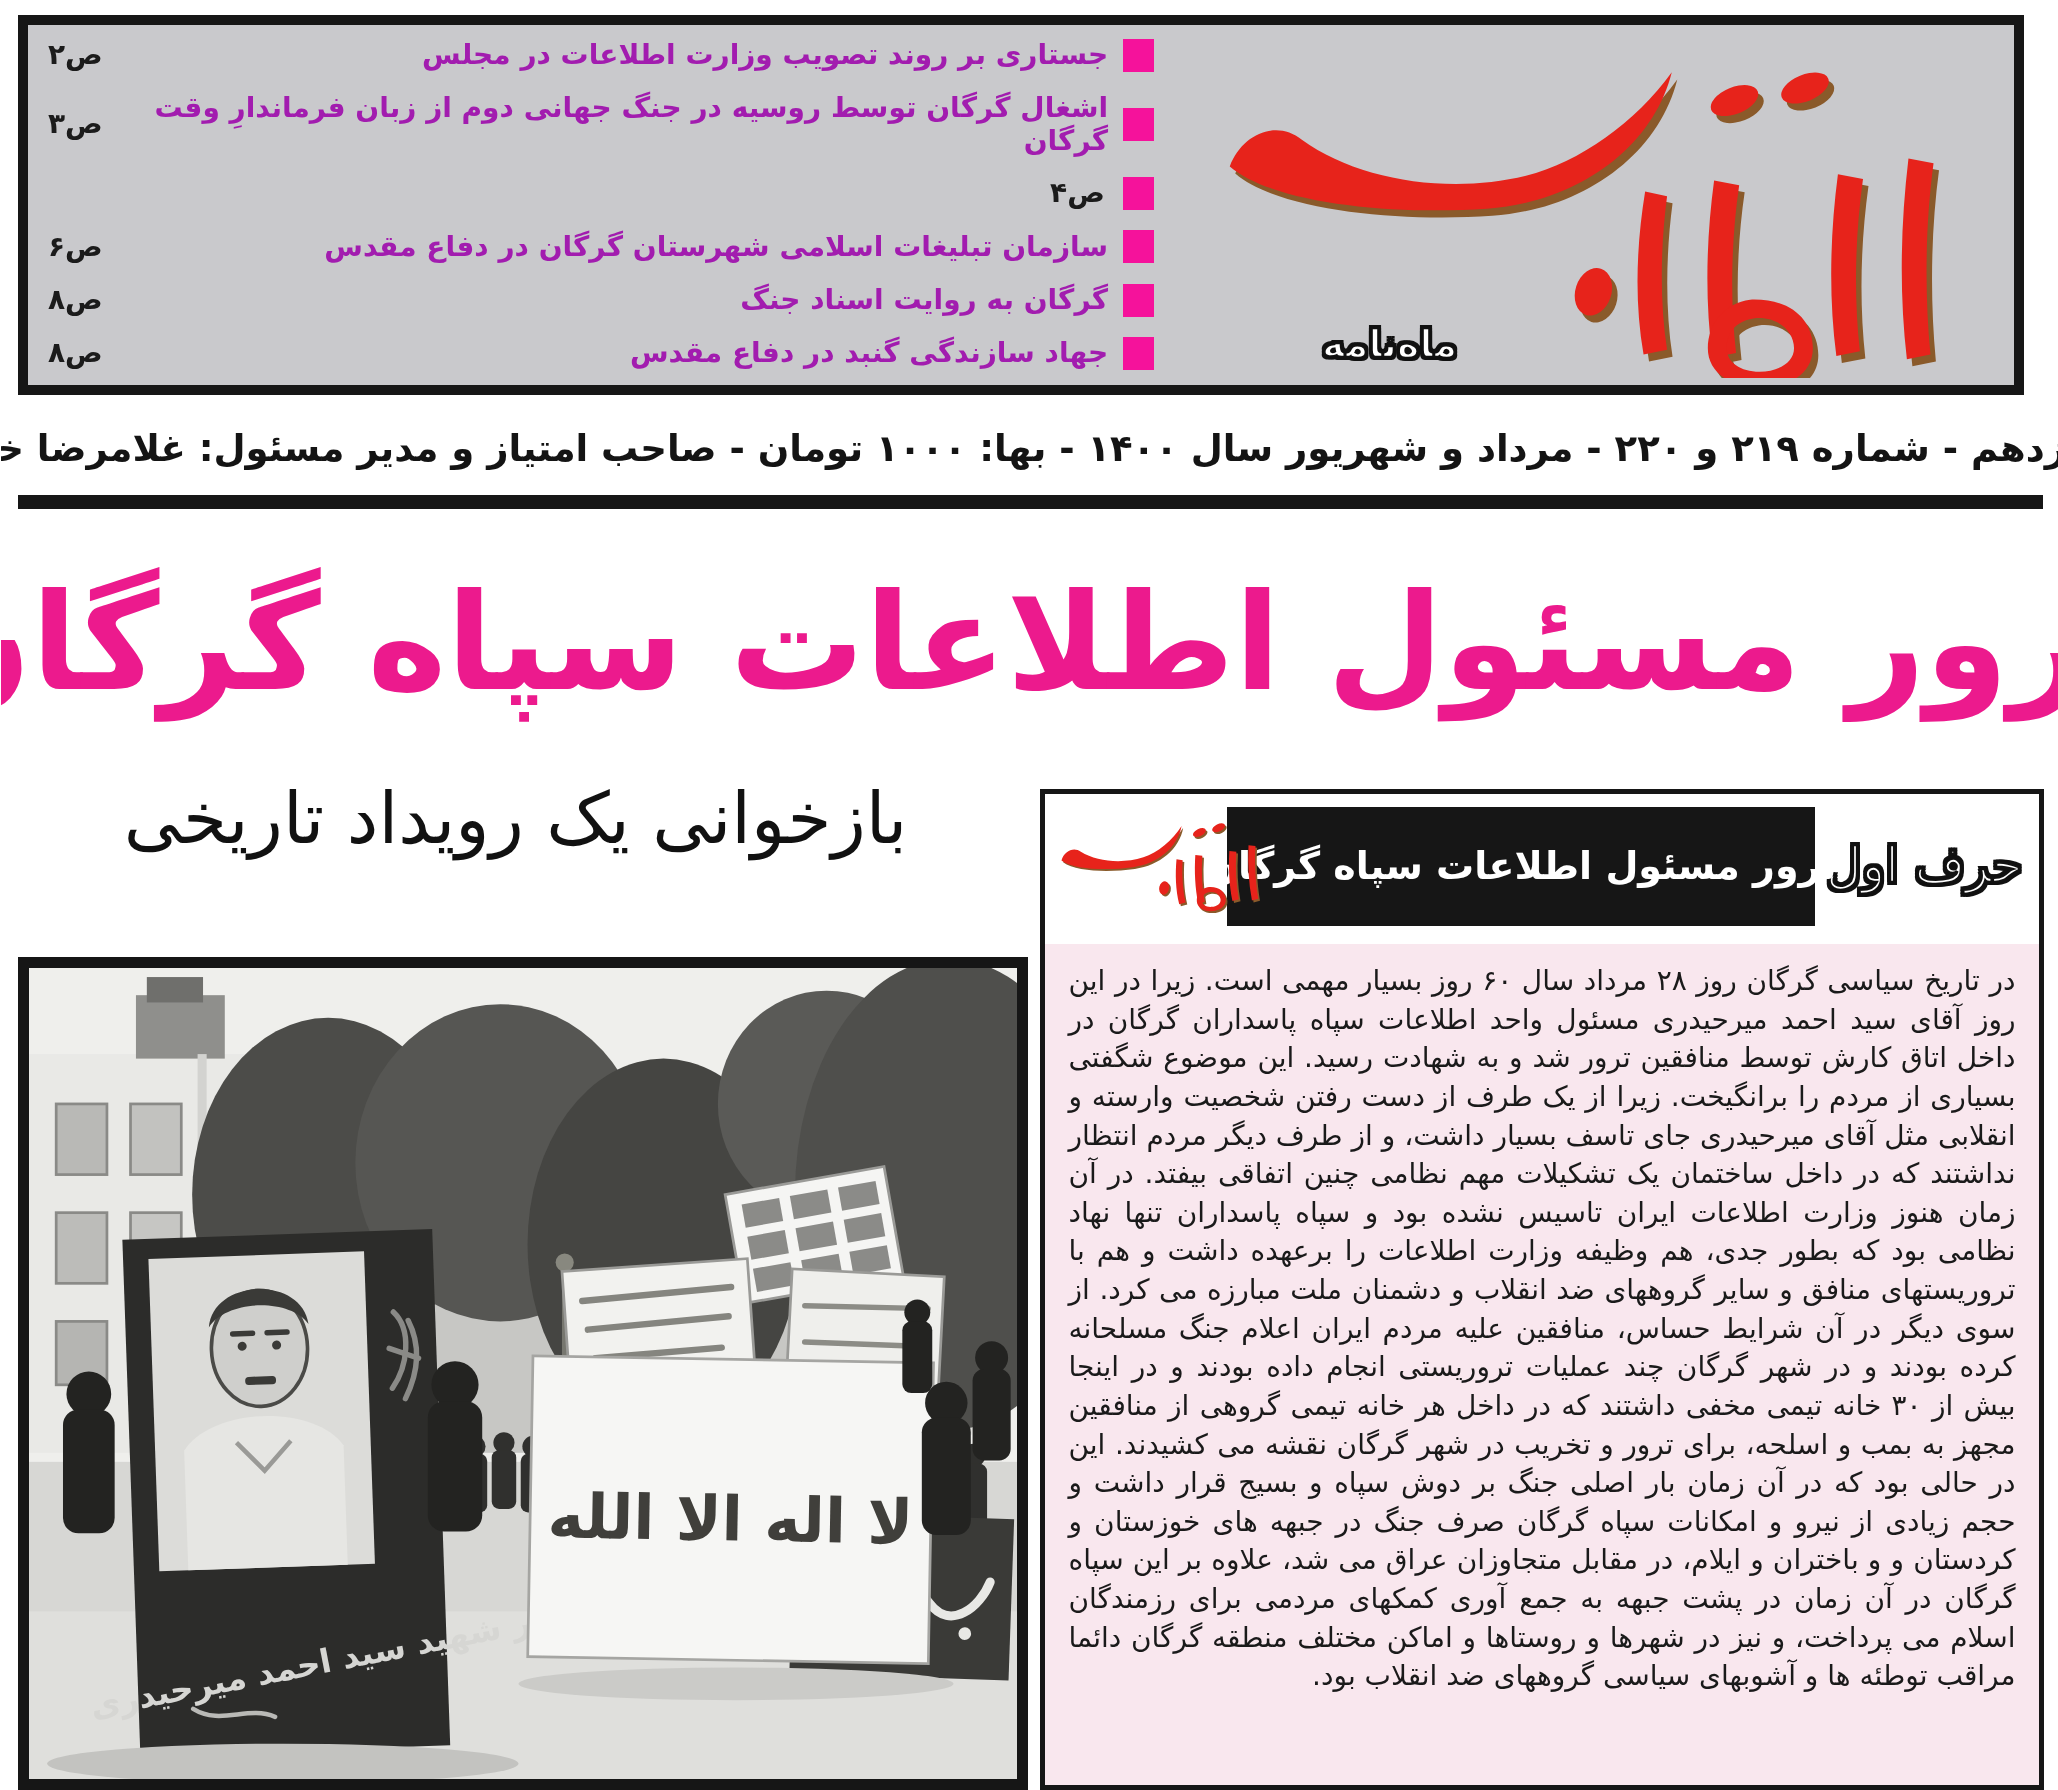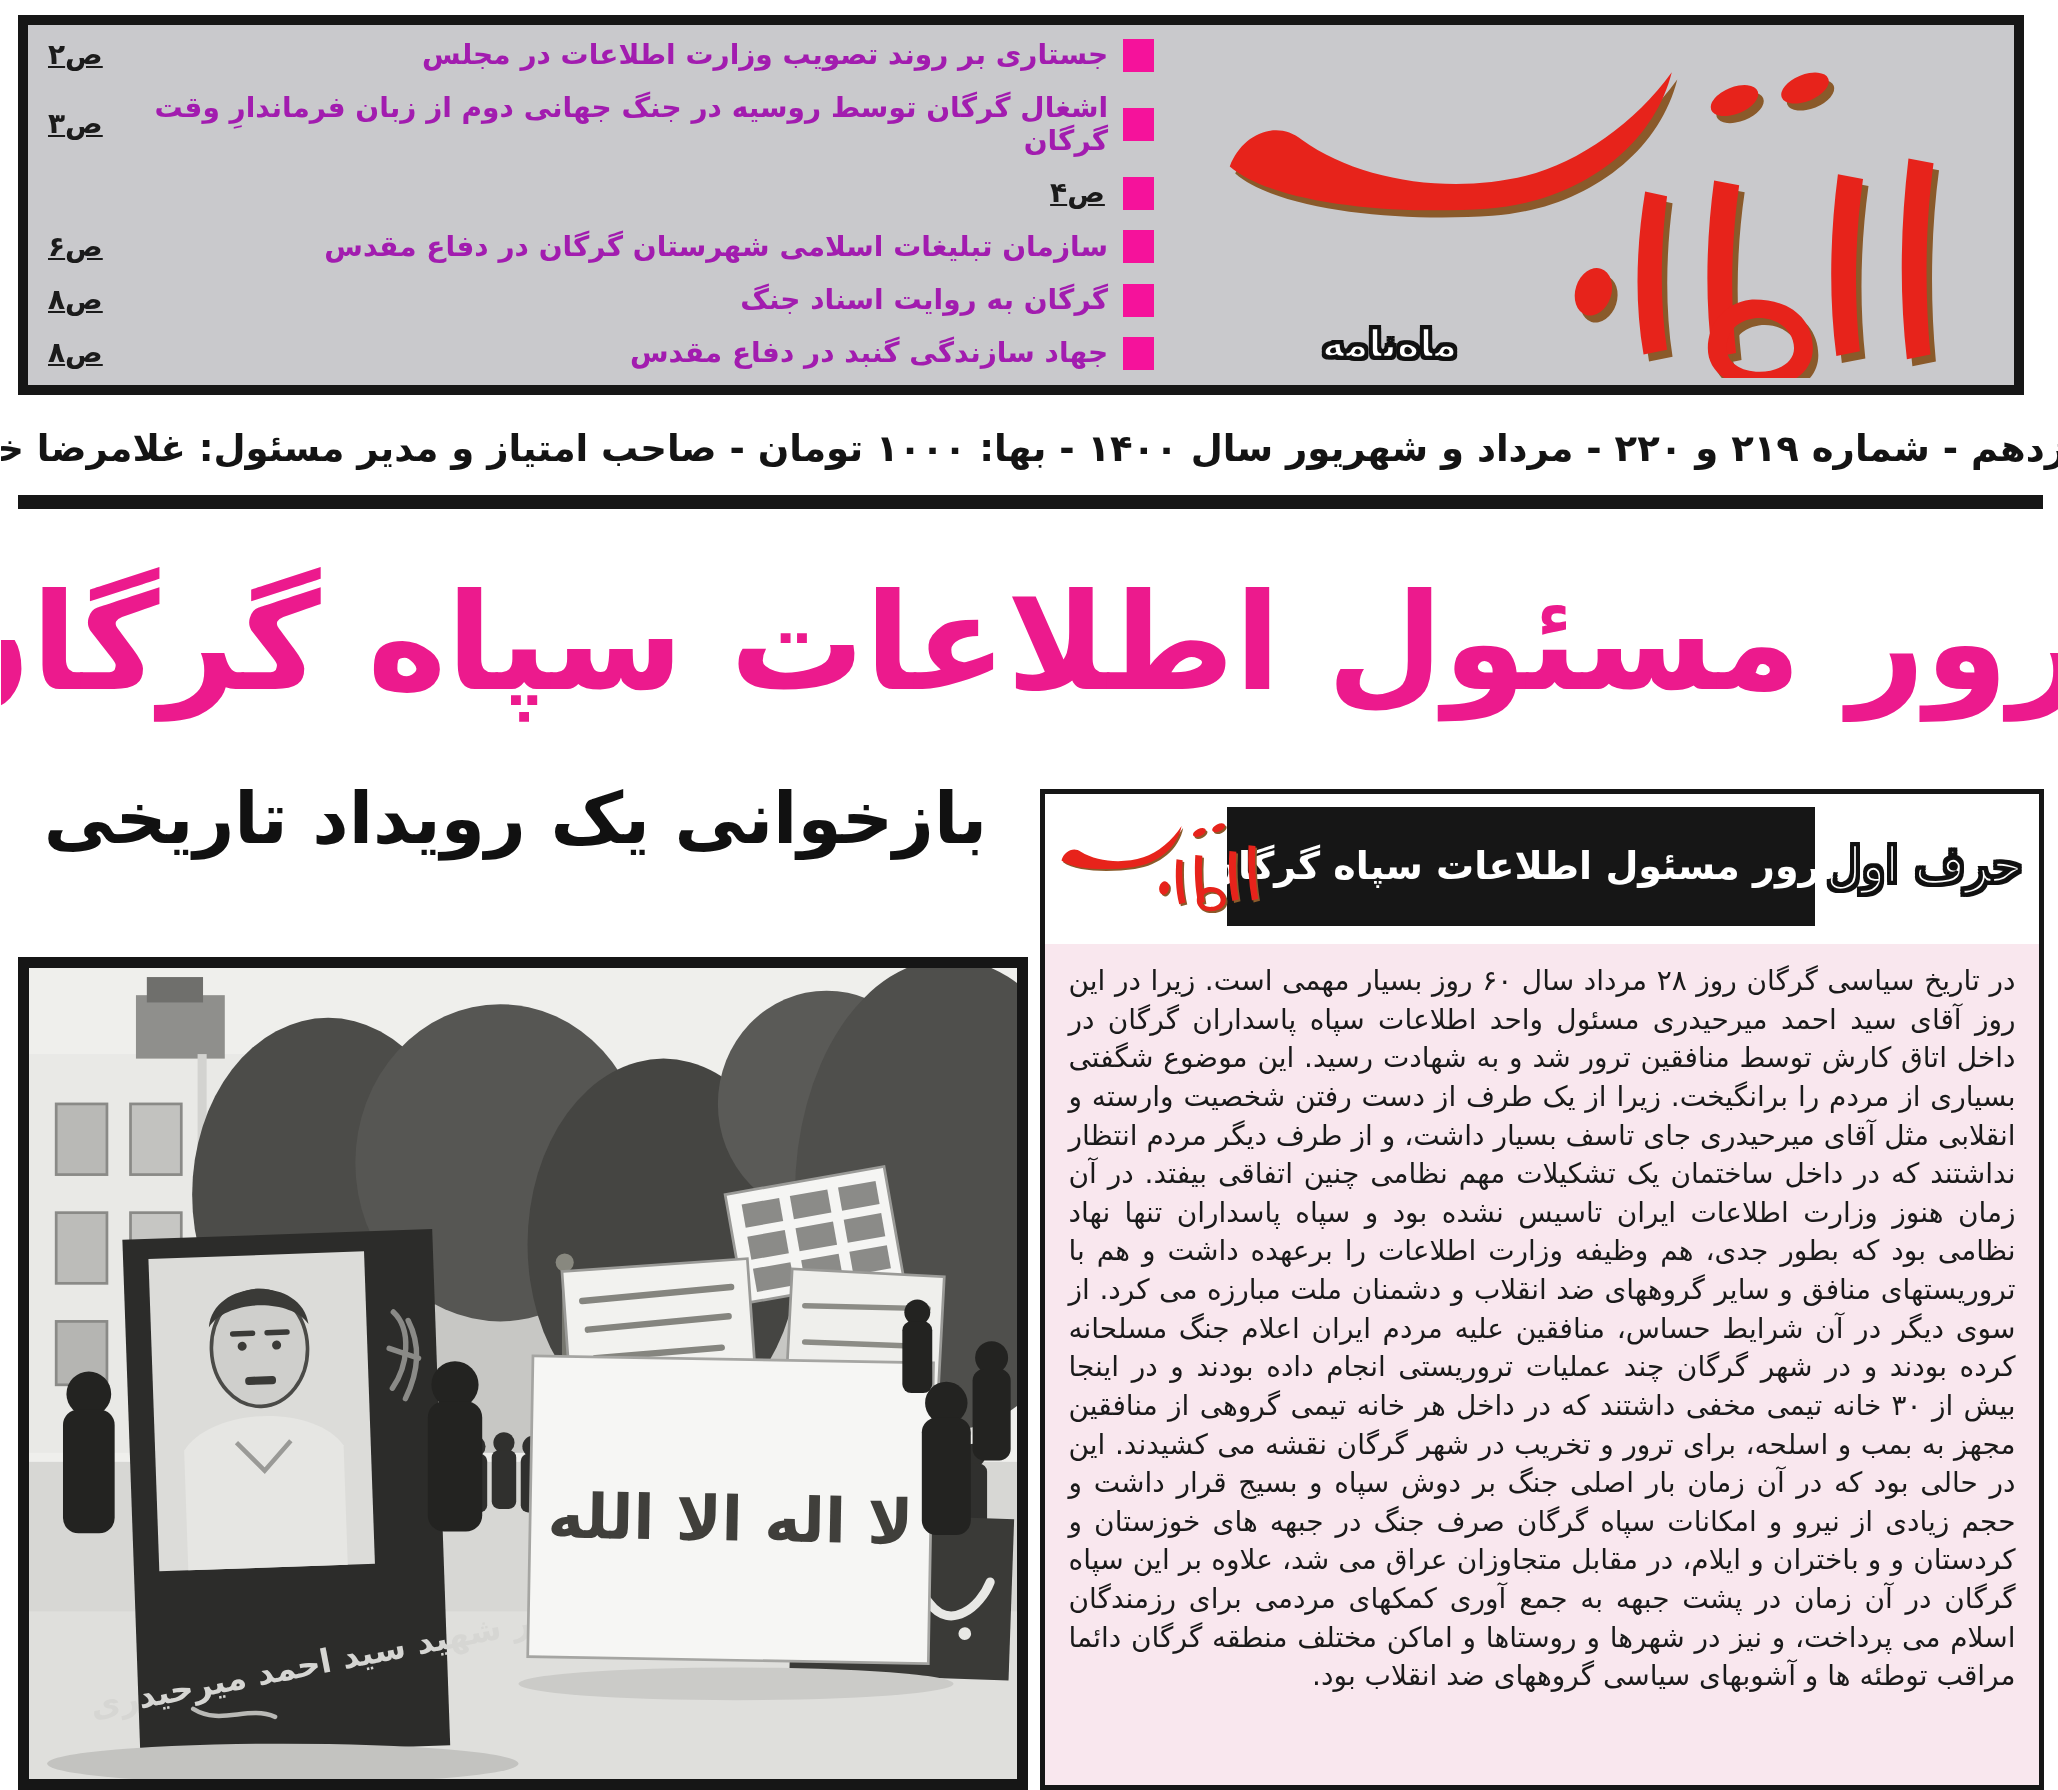--- a/index.html
+++ b/index.html
@@ -27,38 +27,38 @@
     text-shadow:-2.7px -2.7px 0 #111,2.7px -2.7px 0 #111,-2.7px 2.7px 0 #111,2.7px 2.7px 0 #111,
                  0 -2.7px 0 #111,0 2.7px 0 #111,-2.7px 0 0 #111,2.7px 0 0 #111;
   }
   .toc{
     flex:1; display:flex; flex-direction:column; justify-content:space-between;
     padding:14.5px 5.4px 14.5px 20px;
   }
   .toc-row{ display:flex; align-items:center; gap:14.5px; font-weight:bold; font-size:28px; line-height:1.15; }
   .toc-bullet{ flex:0 0 auto; width:31px; height:33px; background:#f5129b; }
   .toc-text{ flex:1; text-align:right; color:#a21caf; }
-  .toc-page{ flex:0 0 auto; min-width:58px; text-align:left; color:#1b1b1b;text-decoration:underline; }
+  .toc-page{ flex:0 0 auto; min-width:58px; text-align:left; color:#1b1b1b; }
   
   .info-line{
     position:absolute; top:405px; left:0; width:2059px; height:87px;
     display:flex; align-items:center; justify-content:center;
     font-size:37px; font-weight:bold; color:#141414; white-space:nowrap;
   }
   .rule{ position:absolute; top:495px; left:18px; width:2025px; height:13.6px; background:#161616; }
   
   .headline{
     position:absolute; top:507px; left:0; width:2059px; height:271px;
     display:flex; align-items:center; justify-content:center;
     font-size:134px; font-weight:bold; color:#ec1a8d; white-space:nowrap;
   }
   
   .sub-headline{
     position:absolute; left:9px; top:774px; width:1013px;
-    text-align:center; font-size:71px; font-weight:bold; color:#111;
+    text-align:center; font-size:71px; font-weight:normal; color:#111;
     line-height:1.28;
   }
   .photo-frame{
     position:absolute; left:18px; top:957px; width:1010px; height:833px;
     border:11.8px solid #161616; background:#efefec; overflow:hidden;
   }
   .photo-svg{ width:100%; height:100%; display:block; }
   
   .article-box{
     position:absolute; left:1040px; top:789px; width:1004px; height:1001px;

